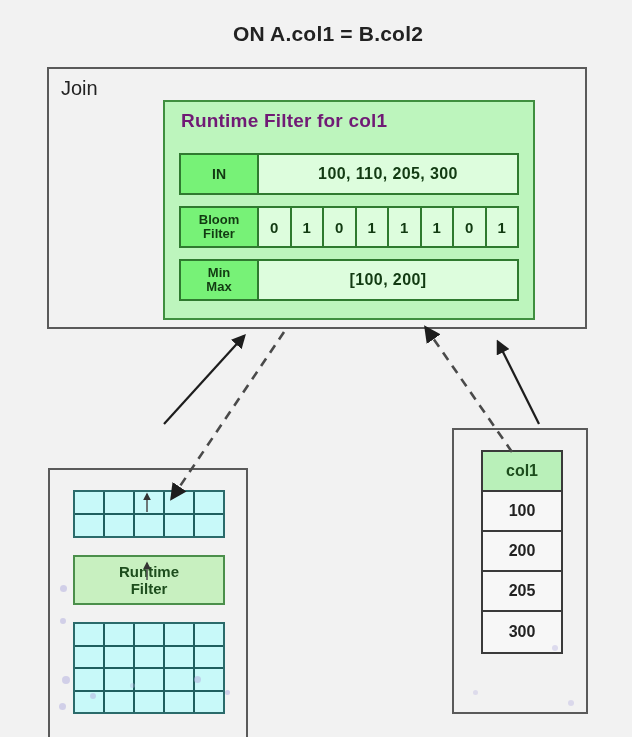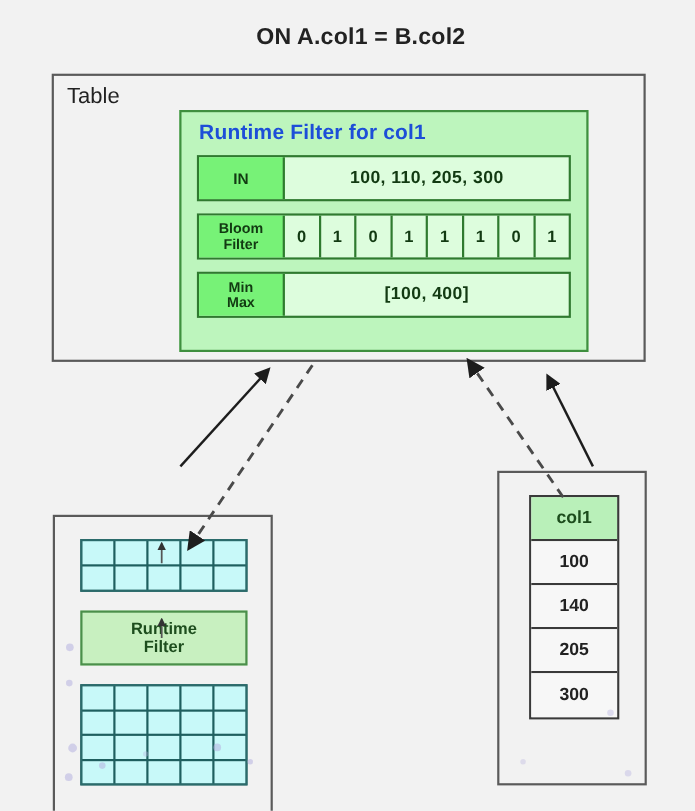--- a/index.html
+++ b/index.html
@@ -57,22 +57,22 @@
     left: 151px; top: 100px;
     width: 372px; height: 220px;
     background: #bdf5bd;
     border: 2px solid #3f8f3f;
     box-sizing: border-box;
     padding: 6px 14px 8px 14px;
   }
   #rf-title {
     font-size: 19px;
     font-weight: bold;
-    color: #1d4ed8;
-    margin: 2px 0 9px 2px;
+    color: #701a75;
+    margin: 2px 0 21px 2px;
     letter-spacing: 0.2px;
   }
   .rf-row {
     display: flex;
     border: 2px solid #2f7a2f;
     box-sizing: border-box;
     margin-bottom: 11px;
     background: #ddfddd;
     height: 42px;
   }
@@ -225,21 +225,21 @@
   }
 </style>
 </head>
 <body>
 
 <div id="stage">
 
   <div id="title">ON A.col1 = B.col2</div>
 
   <div id="join-box">
-    <div id="join-label">Table</div>
+    <div id="join-label">Join</div>
   </div>
 
   <div id="rf-panel">
     <div id="rf-title">Runtime Filter for col1</div>
 
     <div class="rf-row">
       <div class="rf-key">IN</div>
       <div class="rf-val">100, 110, 205, 300</div>
     </div>
 
@@ -258,21 +258,21 @@
         <div class="bit">0</div>
         <div class="bit">1</div>
       </div>
     </div>
 
     <div class="rf-row">
       <div class="rf-key two-line">
         <span>Min</span>
         <span>Max</span>
       </div>
-      <div class="rf-val">[100,  400]</div>
+      <div class="rf-val">[100,  200]</div>
     </div>
   </div>
 
   <div id="table-b-box" class="table-box">
 
     <div class="grid" id="grid-top">
       <div class="cell"></div>
       <div class="cell"></div>
       <div class="cell"></div>
       <div class="cell"></div>
@@ -311,21 +311,21 @@
       <div class="cell"></div>
       <div class="cell"></div>
     </div>
 
   </div>
 
   <div id="table-a-box" class="table-box">
     <div id="col-a">
       <div class="acell head">col1</div>
       <div class="acell">100</div>
-      <div class="acell">140</div>
+      <div class="acell">200</div>
       <div class="acell">205</div>
       <div class="acell">300</div>
     </div>
   </div>
 
   <div class="speck" style="left:48px;top:585px;width:7px;height:7px;"></div>
   <div class="speck" style="left:48px;top:618px;width:6px;height:6px;"></div>
   <div class="speck" style="left:50px;top:676px;width:8px;height:8px;"></div>
   <div class="speck" style="left:47px;top:703px;width:7px;height:7px;"></div>
   <div class="speck" style="left:78px;top:693px;width:6px;height:6px;"></div>

